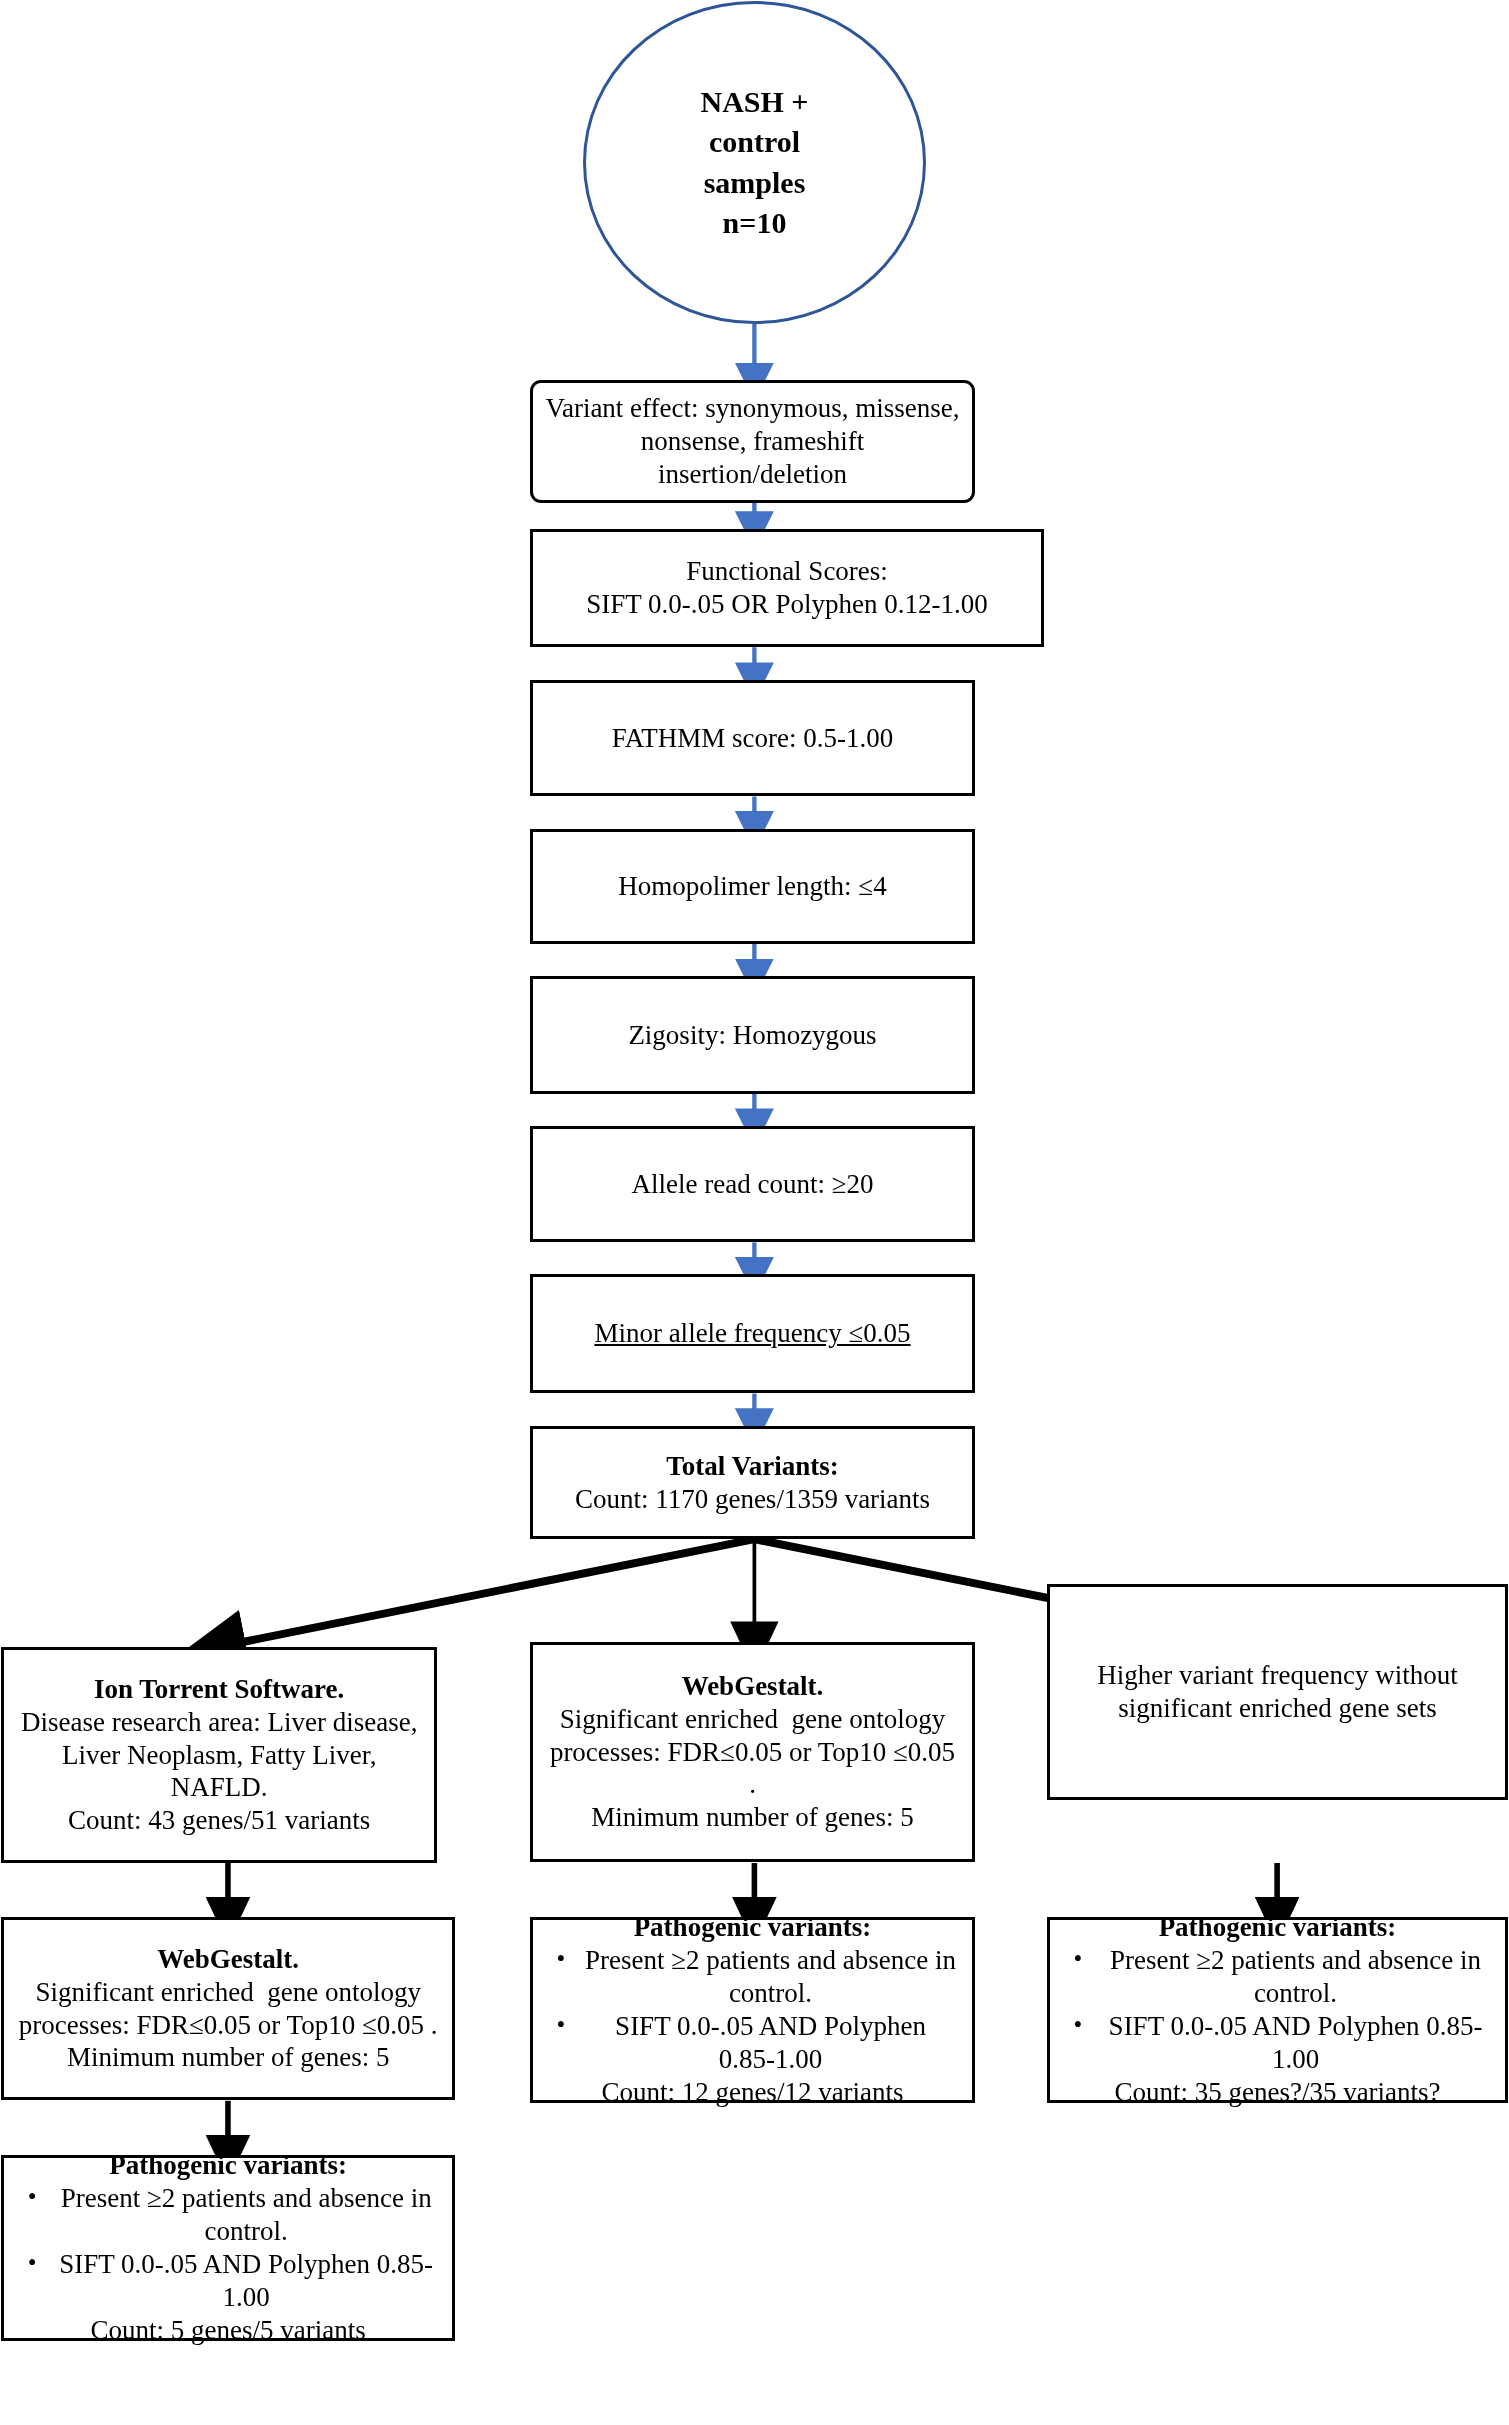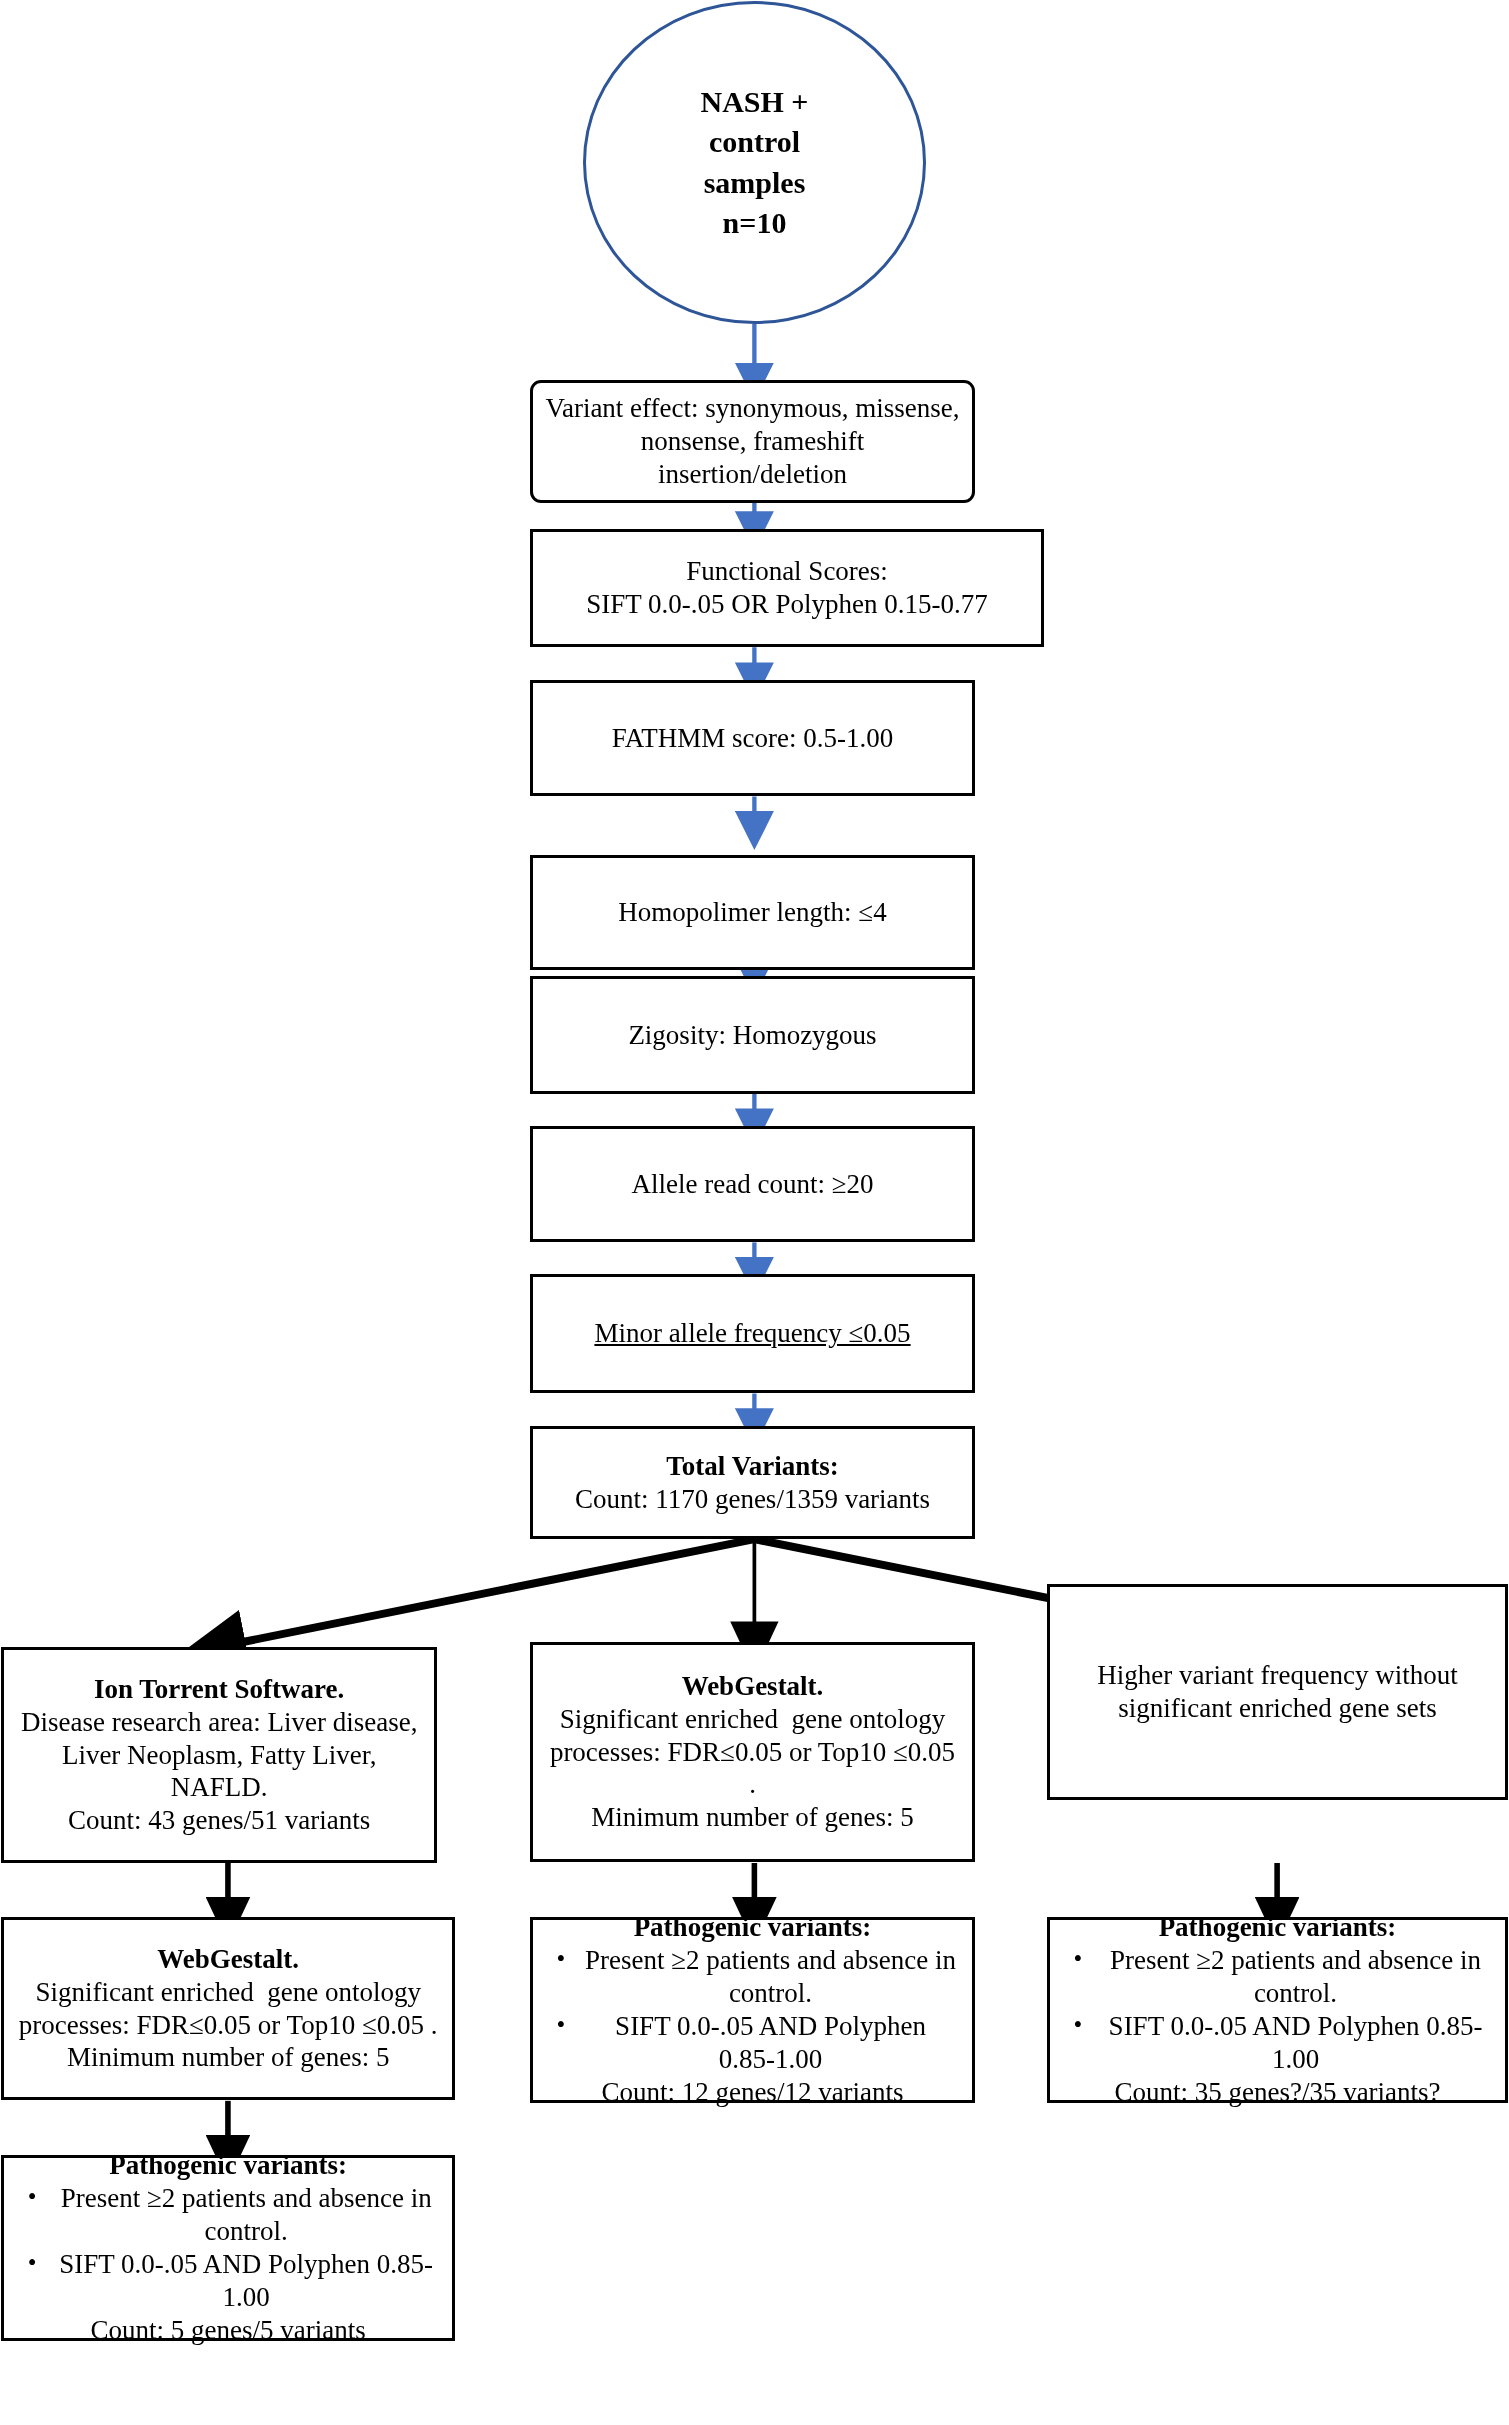--- a/index.html
+++ b/index.html
@@ -128,28 +128,28 @@
     <span class="line circle-line">samples</span>
     <span class="line circle-line">n=10</span>
   </div>
 
   <div class="node box pad" style="left:530px; top:380px; width:445px; height:123px;border-radius:11px;">
     <span class="line">Variant effect: synonymous, missense, nonsense, frameshift insertion/deletion</span>
   </div>
 
   <div class="node box pad" style="left:530px; top:529px; width:514px; height:118px;">
     <span class="line">Functional Scores:</span>
-    <span class="line">SIFT 0.0-.05 OR Polyphen 0.15-0.77</span>
+    <span class="line">SIFT 0.0-.05 OR Polyphen 0.12-1.00</span>
   </div>
 
   <div class="node box pad" style="left:530px; top:680px; width:445px; height:116px;">
     <span class="line">FATHMM score: 0.5-1.00</span>
   </div>
 
-  <div class="node box pad" style="left:530px; top:829px; width:445px; height:115px;margin-top:26px;">
+  <div class="node box pad" style="left:530px; top:829px; width:445px; height:115px;">
     <span class="line">Homopolimer length: ≤4</span>
   </div>
 
   <div class="node box pad" style="left:530px; top:976px; width:445px; height:118px;">
     <span class="line">Zigosity: Homozygous</span>
   </div>
 
   <div class="node box pad" style="left:530px; top:1126px; width:445px; height:116px;">
     <span class="line">Allele read count: ≥20</span>
   </div>

